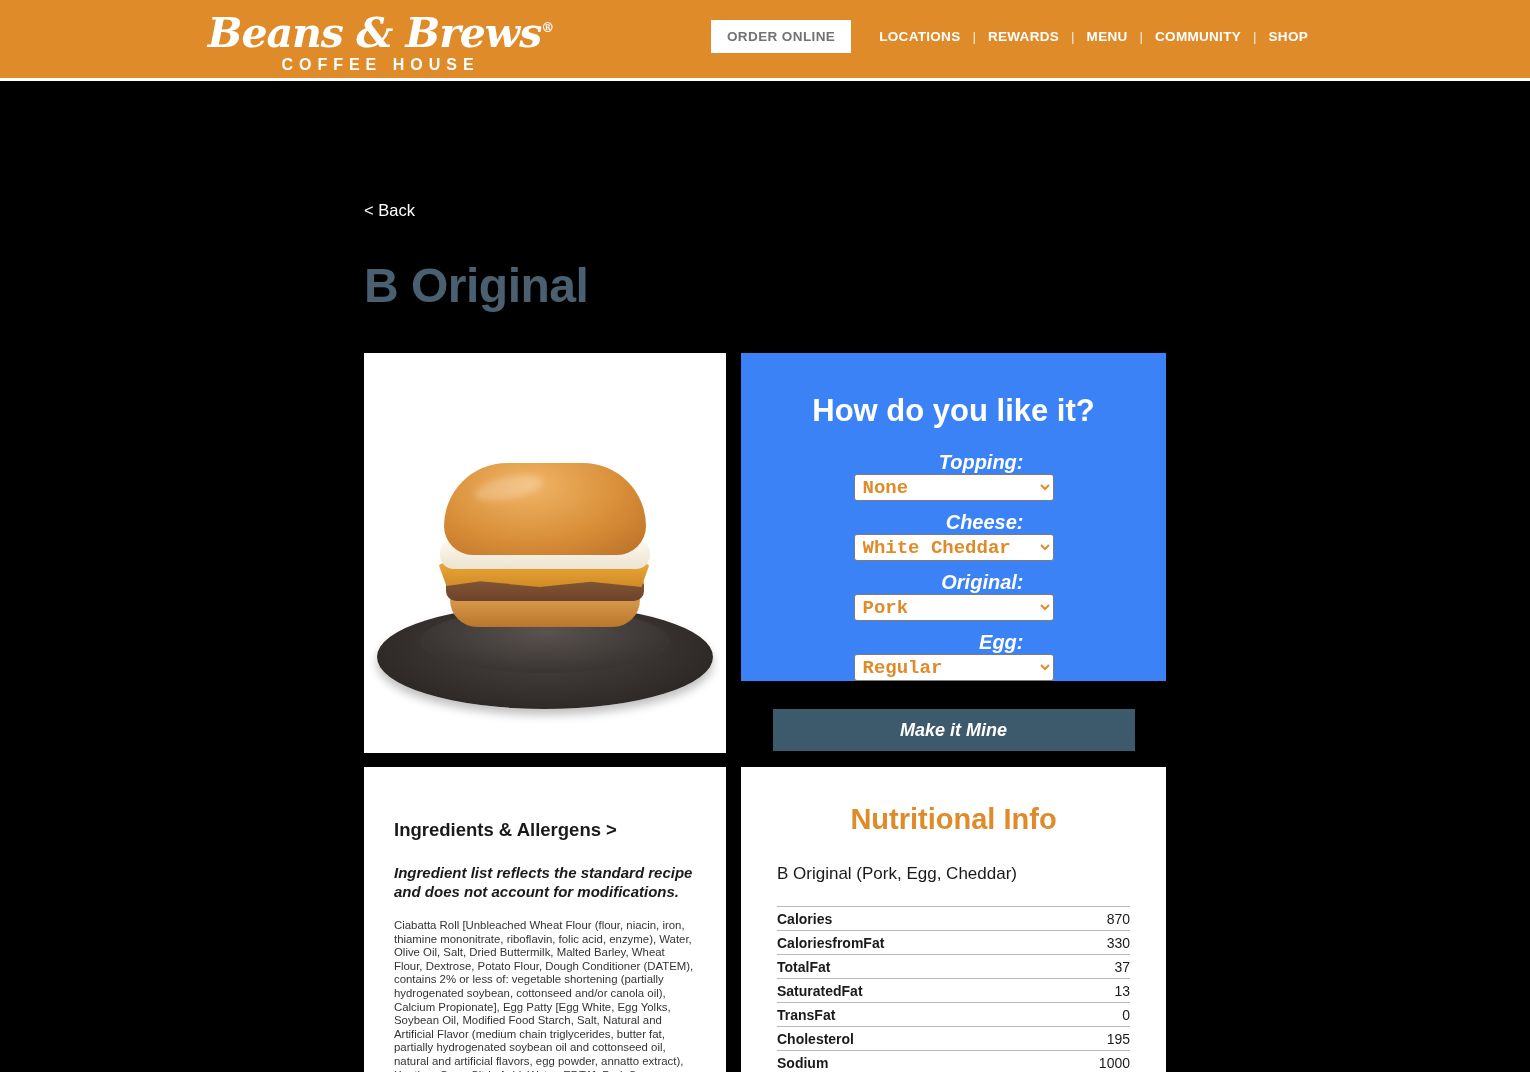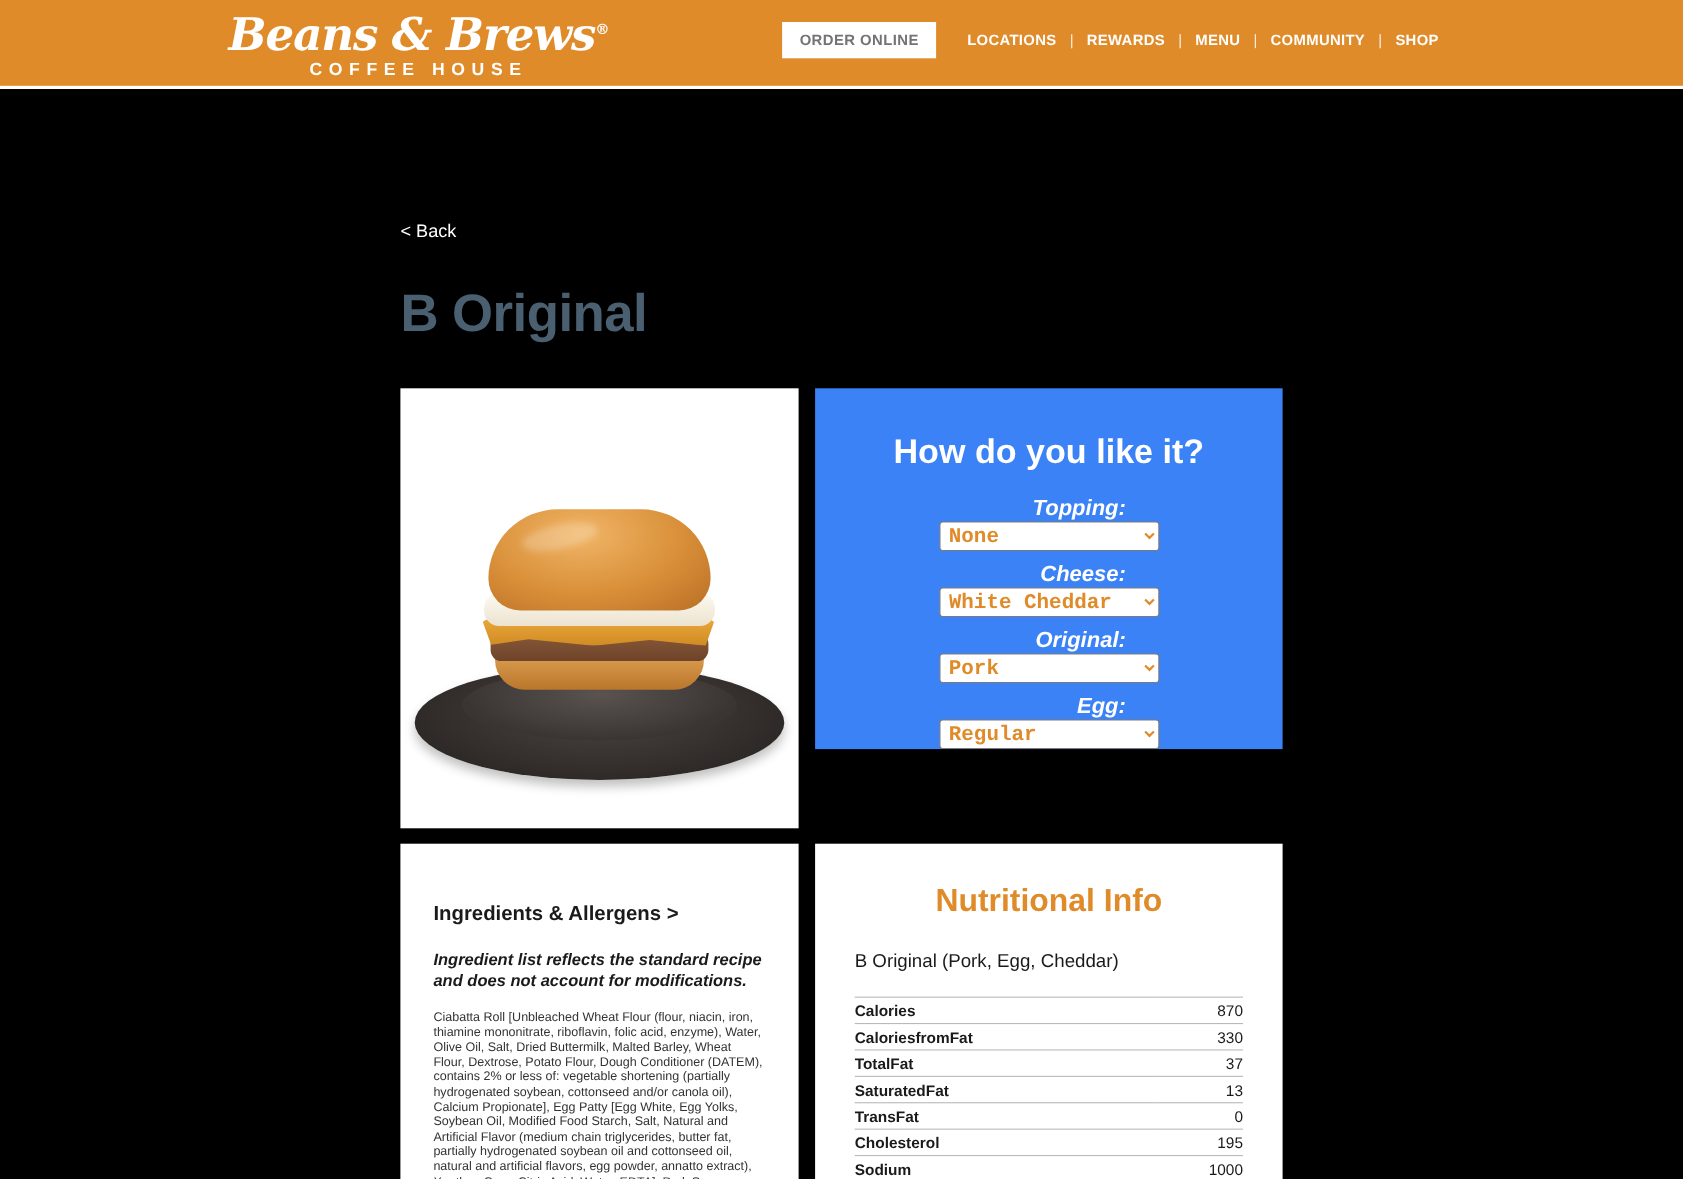--- a/index.html
+++ b/index.html
@@ -410,20 +410,21 @@
           </select>
         </div>
 
         <div class="opt-row">
           <div class="opt-label">Egg:</div>
           <select class="opt-select">
             <option>Regular</option>
           </select>
         </div>
 
+        <button class="make-mine">Make it Mine</button>
       </div>
     </div>
 
     <div class="lower-row">
 
       <div class="ing-card">
         <div class="ing-title">Ingredients &amp; Allergens &gt;</div>
         <div class="ing-note">Ingredient list reflects the standard recipe and does not account for modifications.</div>
         <div class="ing-body">Ciabatta Roll [Unbleached Wheat Flour (flour, niacin, iron, thiamine mononitrate, riboflavin, folic acid, enzyme), Water, Olive Oil, Salt, Dried Buttermilk, Malted Barley, Wheat Flour, Dextrose, Potato Flour, Dough Conditioner (DATEM), contains 2% or less of: vegetable shortening (partially hydrogenated soybean, cottonseed and/or canola oil), Calcium Propionate], Egg Patty [Egg White, Egg Yolks, Soybean Oil, Modified Food Starch, Salt, Natural and Artificial Flavor (medium chain triglycerides, butter fat, partially hydrogenated soybean oil and cottonseed oil, natural and artificial flavors, egg powder, annatto extract), Xanthan Gum, Citric Acid, Water, EDTA], Pork Sausage Patty [Pork, Water, Salt, Spices, Dextrose, Sugar, Autolyzed Yeast, Lime Flavor</div>
       </div>

